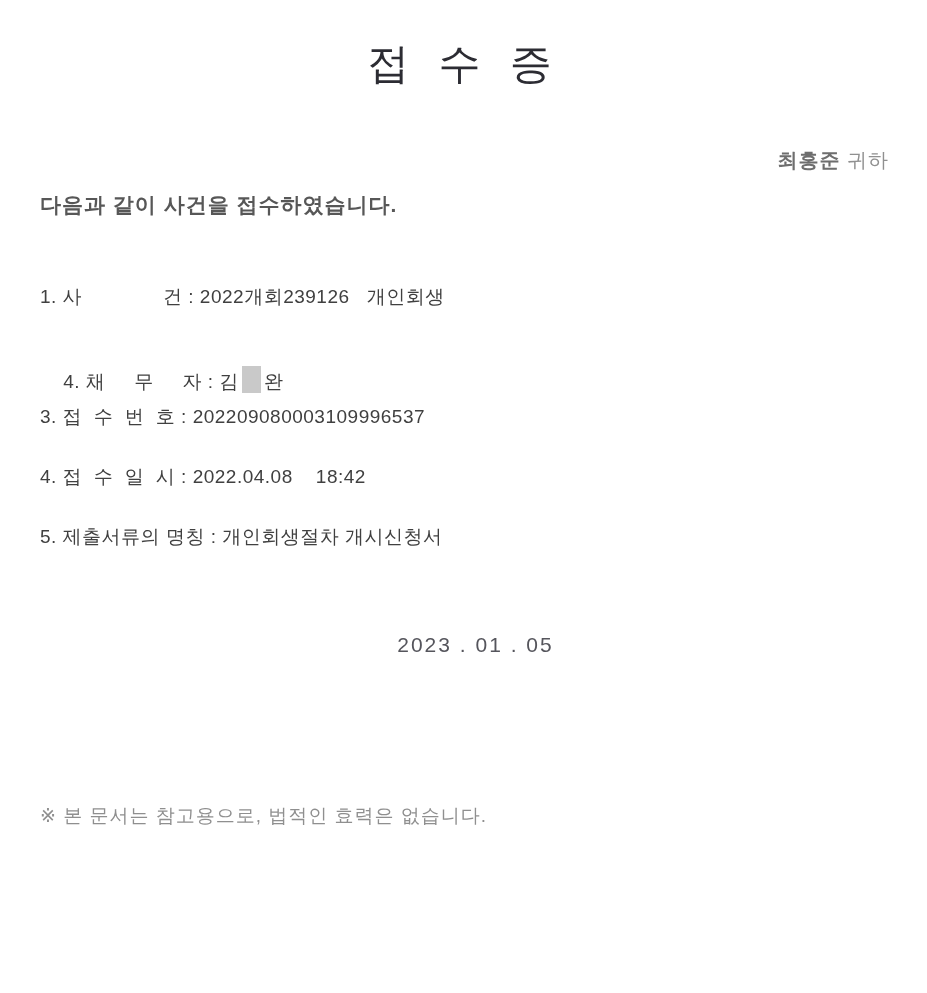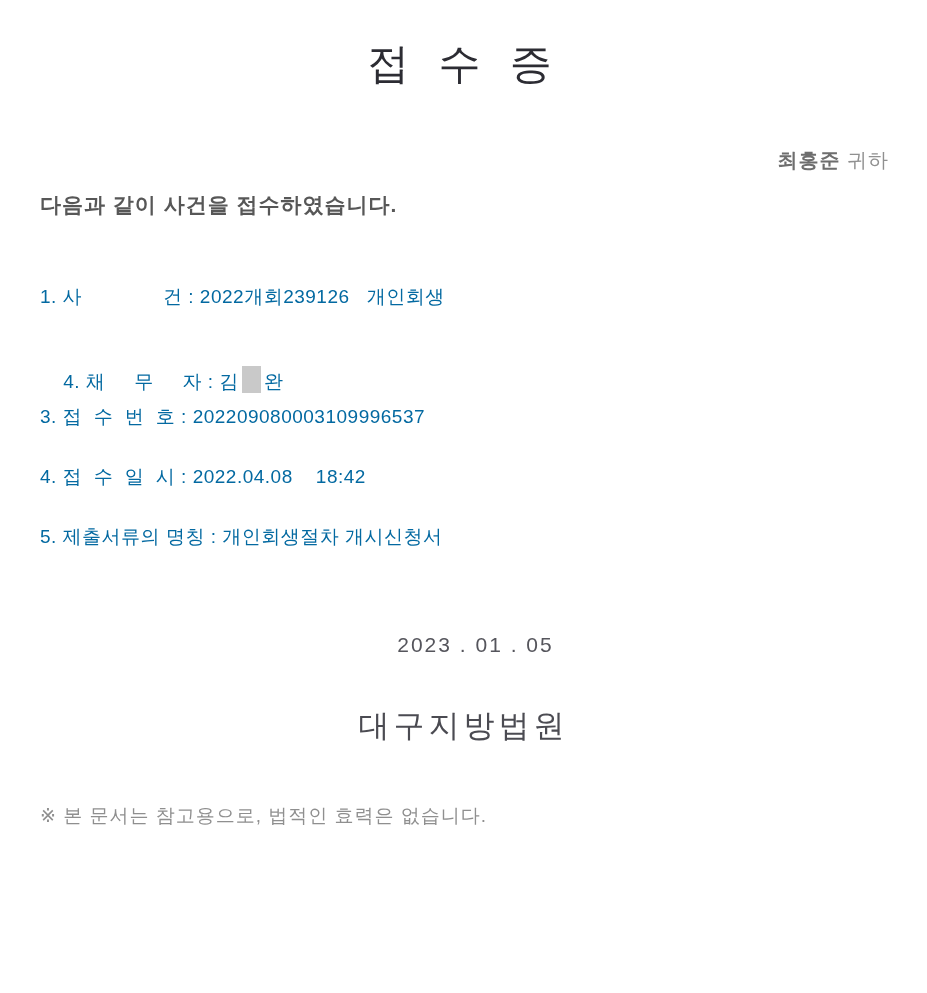--- a/index.html
+++ b/index.html
@@ -53,21 +53,21 @@
     font-size: 21px;
     font-weight: bold;
     color: #575757;
     letter-spacing: 1px;
     white-space: pre;
   }
   .case-line {
     position: absolute;
     left: 40px;
     font-size: 19px;
-    color: #0369a1;
+    color: #404040;
     white-space: pre;
     letter-spacing: 0.5px;
   }
   .line-1 { top: 284px; }
   .line-2 { top: 344px; }
   .line-3 { top: 404px; }
   .line-4 { top: 464px; }
   .line-5 { top: 524px; }
   .redaction-box {
     display: inline-block;
@@ -132,17 +132,16 @@
   </div>
 
   <div class="case-line line-3">3. 접  수  번  호 : 202209080003109996537</div>
 
   <div class="case-line line-4">4. 접  수  일  시 : 2022.04.08    18:42</div>
 
   <div class="case-line line-5">5. 제출서류의 명칭 : 개인회생절차 개시신청서</div>
 
   <div class="issue-date">2023 . 01 . 05</div>
 
-  <div class="court-name">대구지방법원</div>
 
   <div class="footnote">※ 본 문서는 참고용으로, 법적인 효력은 없습니다.</div>
 
 </div>
 
 </body></html>

